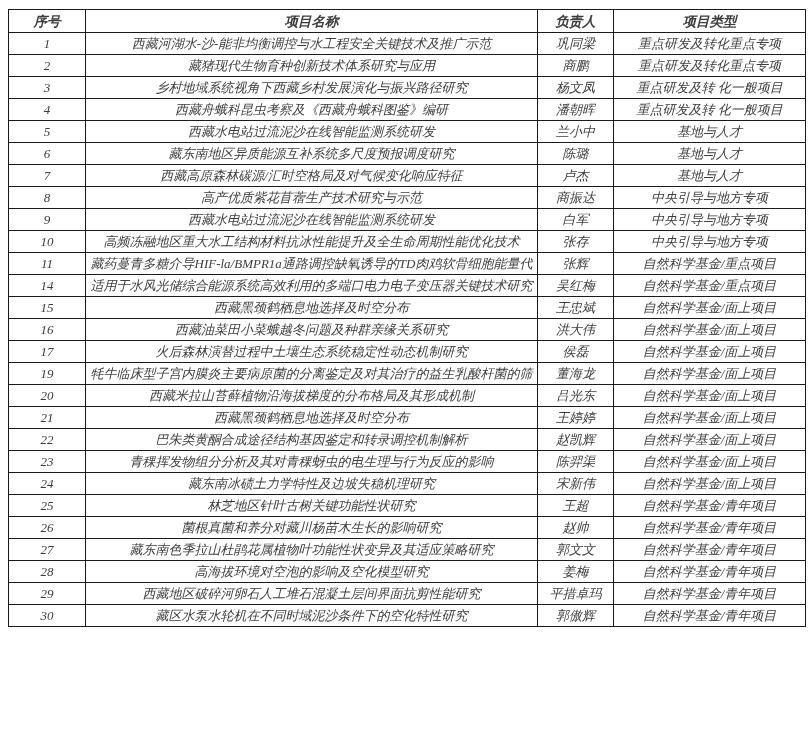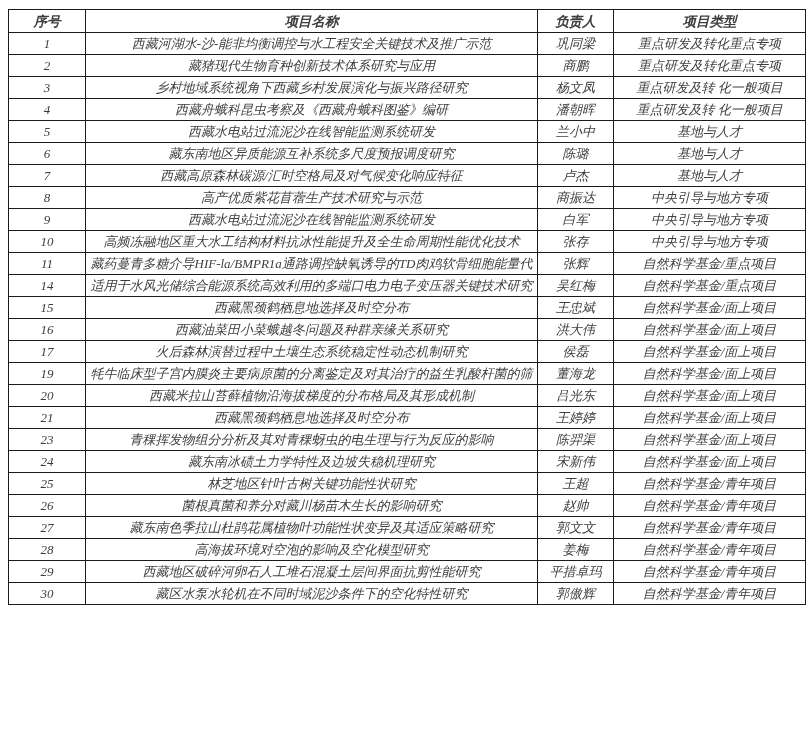--- a/index.html
+++ b/index.html
@@ -170,20 +170,26 @@
           <td class="cell-lead">吕光东</td>
           <td class="cell-type">自然科学基金/面上项目</td>
         </tr>
         <tr>
           <td class="cell-no">21</td>
           <td class="cell-name">西藏黑颈鹤栖息地选择及时空分布</td>
           <td class="cell-lead">王婷婷</td>
           <td class="cell-type">自然科学基金/面上项目</td>
         </tr>
         <tr>
+          <td class="cell-no">22</td>
+          <td class="cell-name">巴朱类黄酮合成途径结构基因鉴定和转录调控机制解析</td>
+          <td class="cell-lead">赵凯辉</td>
+          <td class="cell-type">自然科学基金/面上项目</td>
+        </tr>
+        <tr>
           <td class="cell-no">23</td>
           <td class="cell-name">青稞挥发物组分分析及其对青稞蚜虫的电生理与行为反应的影响</td>
           <td class="cell-lead">陈羿渠</td>
           <td class="cell-type">自然科学基金/面上项目</td>
         </tr>
         <tr>
           <td class="cell-no">24</td>
           <td class="cell-name">藏东南冰碛土力学特性及边坡失稳机理研究</td>
           <td class="cell-lead">宋新伟</td>
           <td class="cell-type">自然科学基金/面上项目</td>

